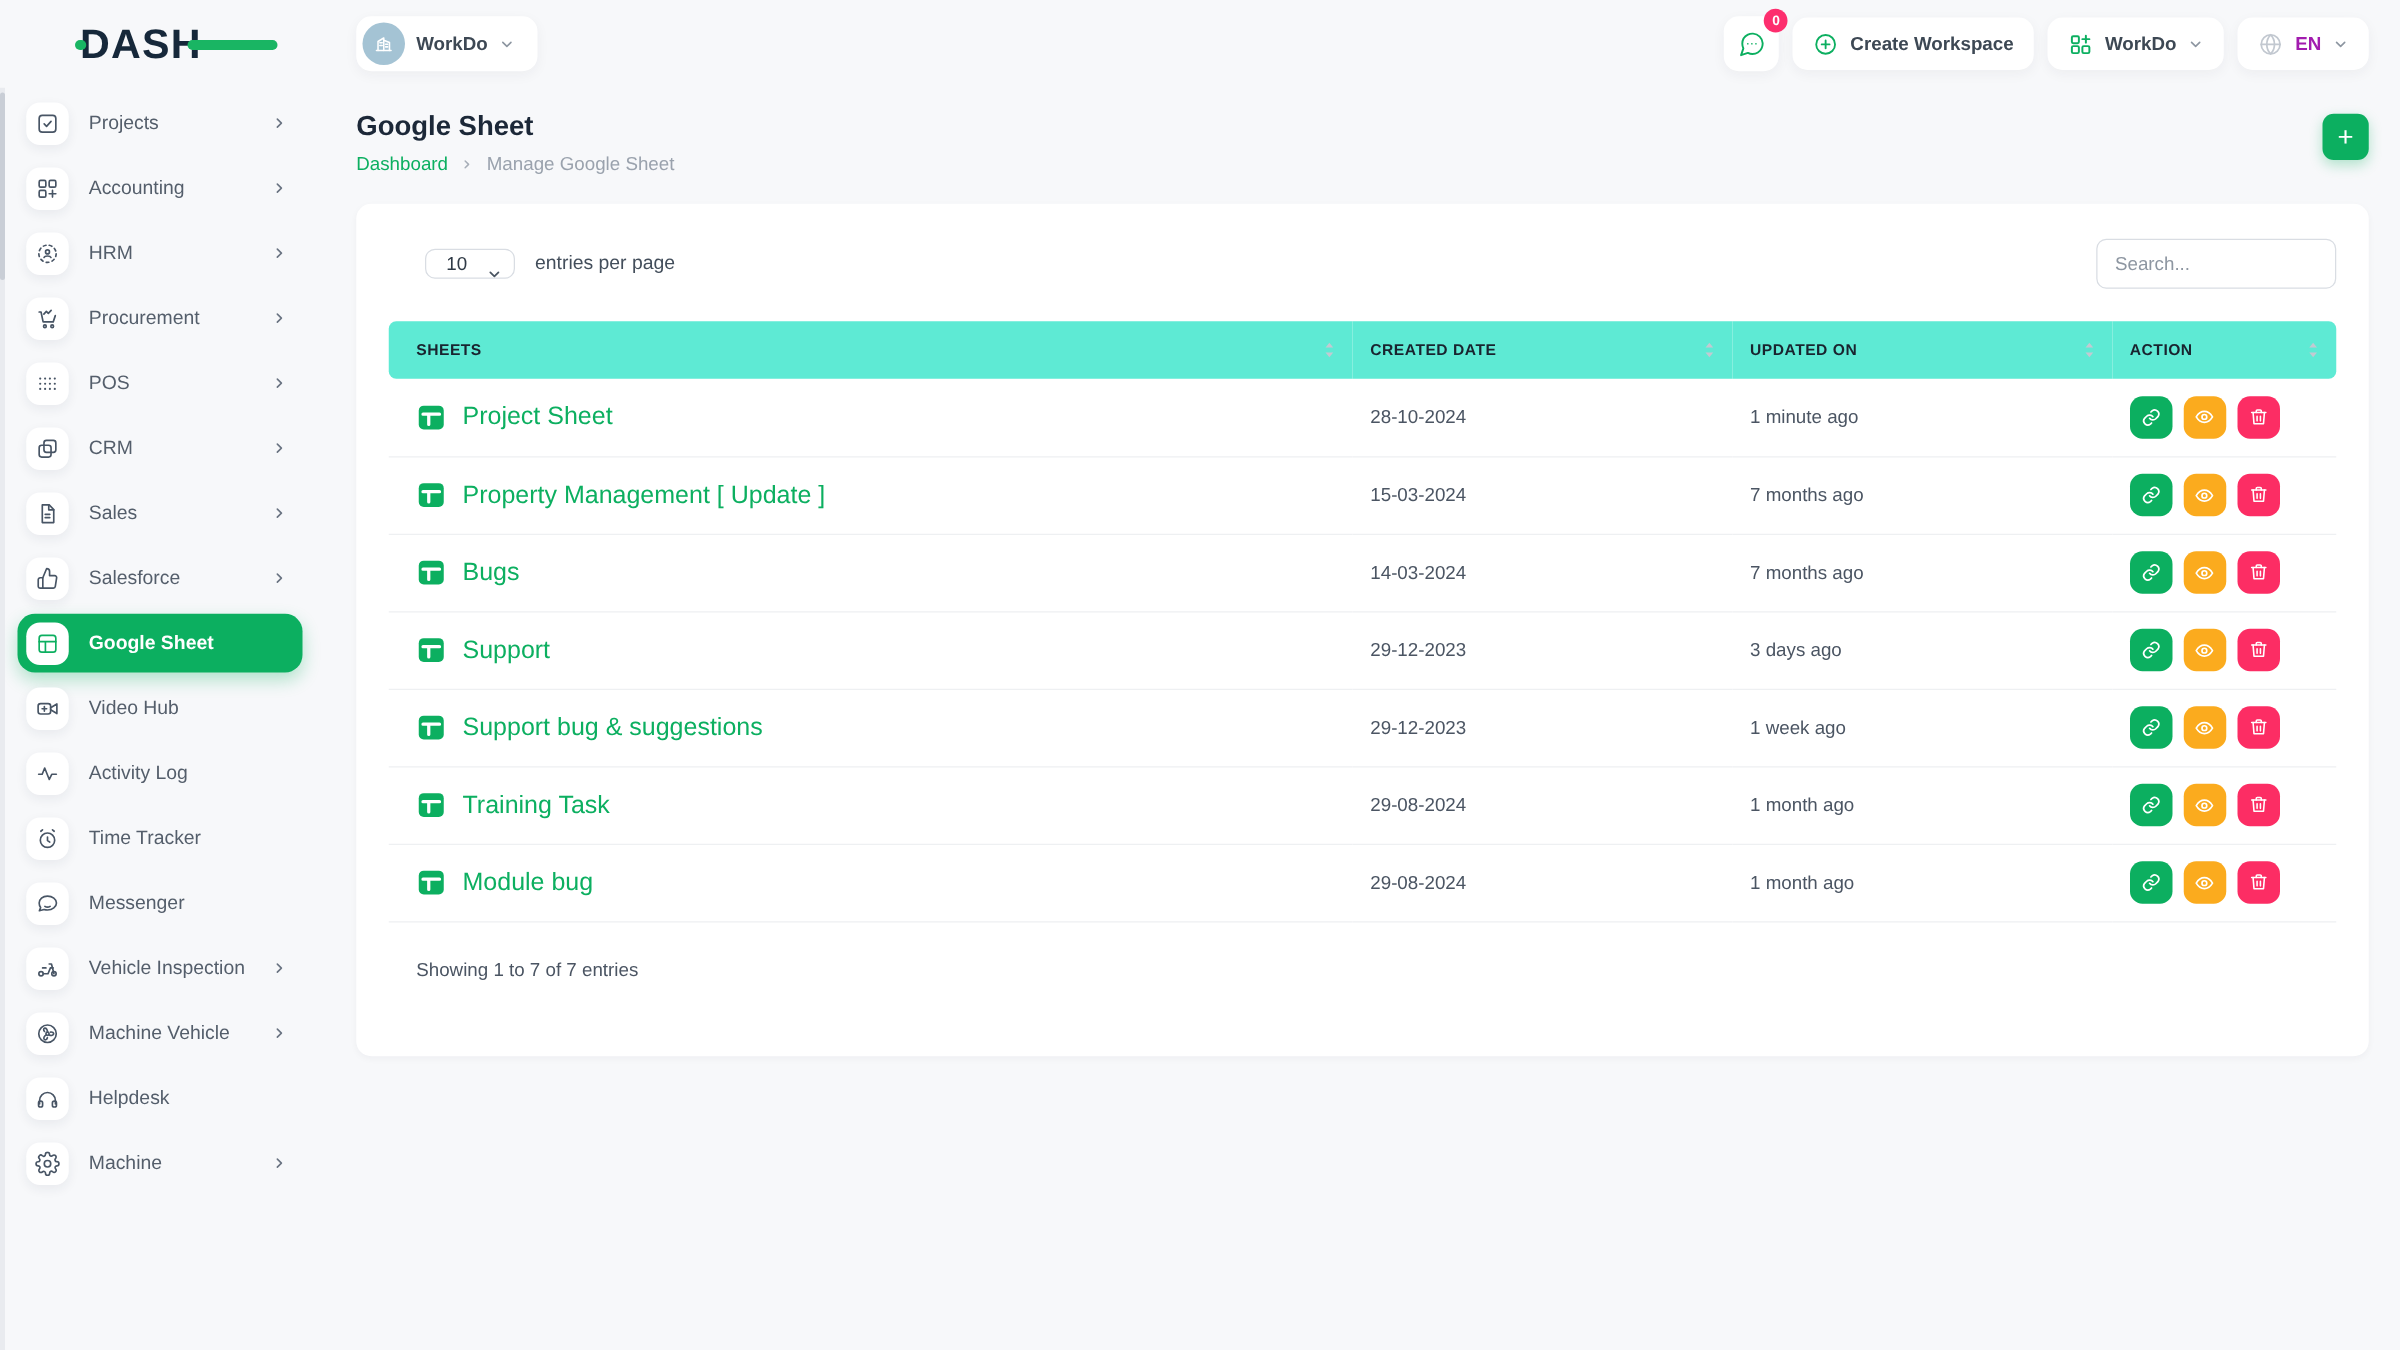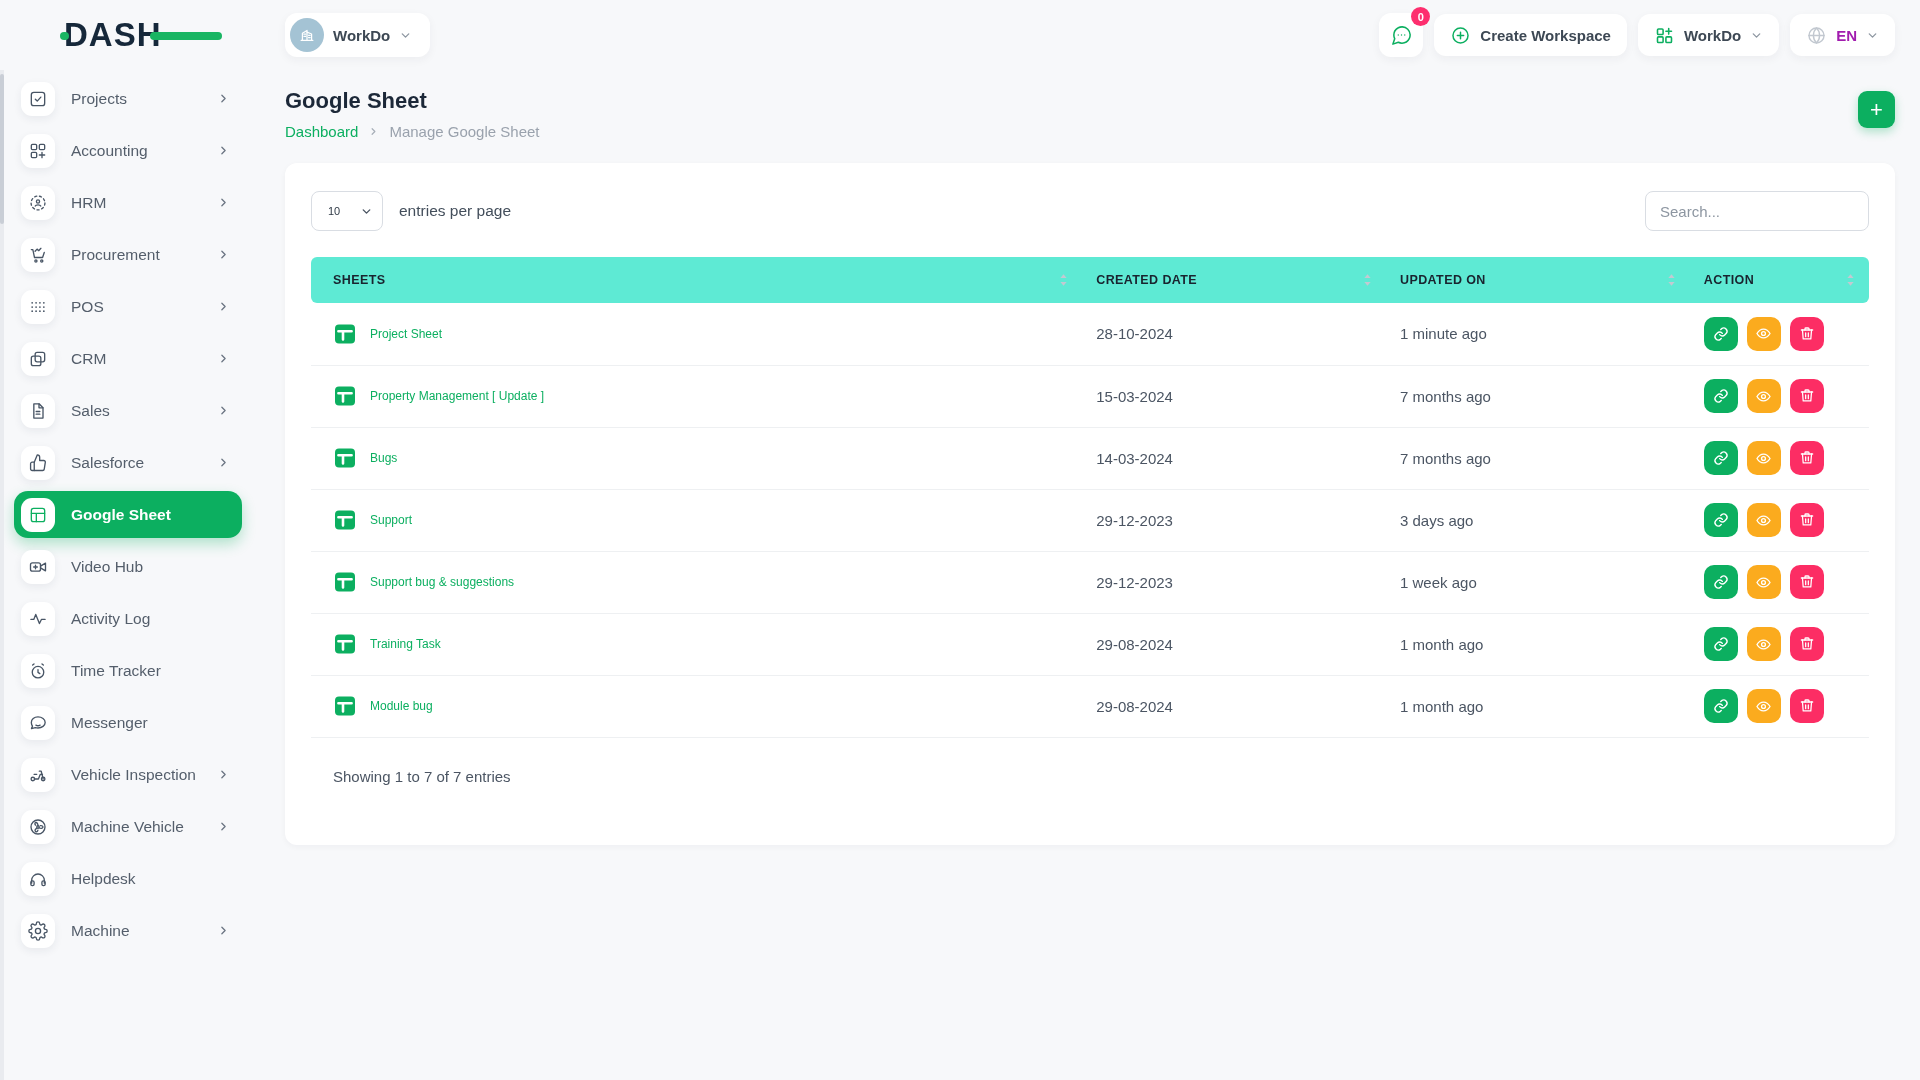--- a/index.html
+++ b/index.html
@@ -73,45 +73,45 @@
   .card {
     margin-top:23px; background:#fff; border-radius:12px;
     box-shadow:0 2px 6px rgba(20,30,50,.04);
     padding:28px 26px 60px 26px; min-height:545px;
   }
   .controls { display:flex; align-items:center; justify-content:space-between; margin-bottom:26px; }
   .entries-wrap { display:flex; align-items:center; gap:16px; }
   .select-wrap { position:relative; }
   select.entries {
     appearance:none; -webkit-appearance:none;
-    width:72px; height:40px; padding:0 26px 0 16px;
+    width:72px; height:24px; padding:0 26px 0 16px;
     border:1px solid #d9dde3; border-radius:8px; background:#fff;
-    font-size:11px; color:#2f3a46; font-family:inherit; cursor:pointer;
+    font-size:15px; color:#2f3a46; font-family:inherit; cursor:pointer;margin-left:29px;
   }
   .select-chev { position:absolute; right:10px; top:14px; pointer-events:none; color:#4a5562; }
   .entries-label { font-size:15.5px; color:#434e5b; }
   input.search {
-    width:224px; height:40px; border:1px solid #d9dde3; border-radius:8px;
+    width:192px; height:40px; border:1px solid #d9dde3; border-radius:8px;
     padding:0 14px; font-size:15px; color:#8b5cf6; background:#fff; font-family:inherit;
   }
   input.search::placeholder { color:#8d96a1; }
 
   table.sheets { width:100%; border-collapse:collapse; table-layout:fixed; }
   col.c-sheets { width:49.5%; } col.c-created { width:19.5%; } col.c-updated { width:19.5%; } col.c-action { width:11.5%; }
   thead th { background:#5eead4; padding:0 14px; height:46px; cursor:pointer; }
   thead th:first-child { border-radius:6px 0 0 6px; padding-left:22px; }
   thead th:last-child { border-radius:0 6px 6px 0; }
   .th-flex { display:flex; align-items:center; justify-content:space-between; gap:8px; }
   .th-label { font-size:12.5px; font-weight:700; color:#19242f; letter-spacing:.4px; text-align:left; white-space:nowrap; }
   .sort { fill:#c3c9d1; flex:0 0 auto; }
   tbody td { border-bottom:1px solid #eef0f2; height:62px; padding:0 14px; font-size:15px; color:#4b5563; }
   tbody tr:last-child td { border-bottom:1px solid #eef0f2; }
   td.cell-sheet { padding-left:22px; }
   .sheet-flex { display:flex; align-items:center; gap:13px; }
-  .sheet-link { color:#0caf60; font-size:12px; text-decoration:none; cursor:pointer; }
+  .sheet-link { color:#0caf60; font-size:20px; text-decoration:none; cursor:pointer; }
   .actions { display:flex; gap:9px; }
   .act {
     width:34px; height:34px; border:none; border-radius:10px; cursor:pointer;
     display:flex; align-items:center; justify-content:center; color:#fff; padding:0;
   }
   .act.green { background:#0caf60; }
   .act.orange { background:#fbab1e; }
   .act.pink { background:#fc2d64; }
   .table-footer { margin-top:30px; font-size:15px; color:#4b5563; padding-left:22px; }
 </style>

